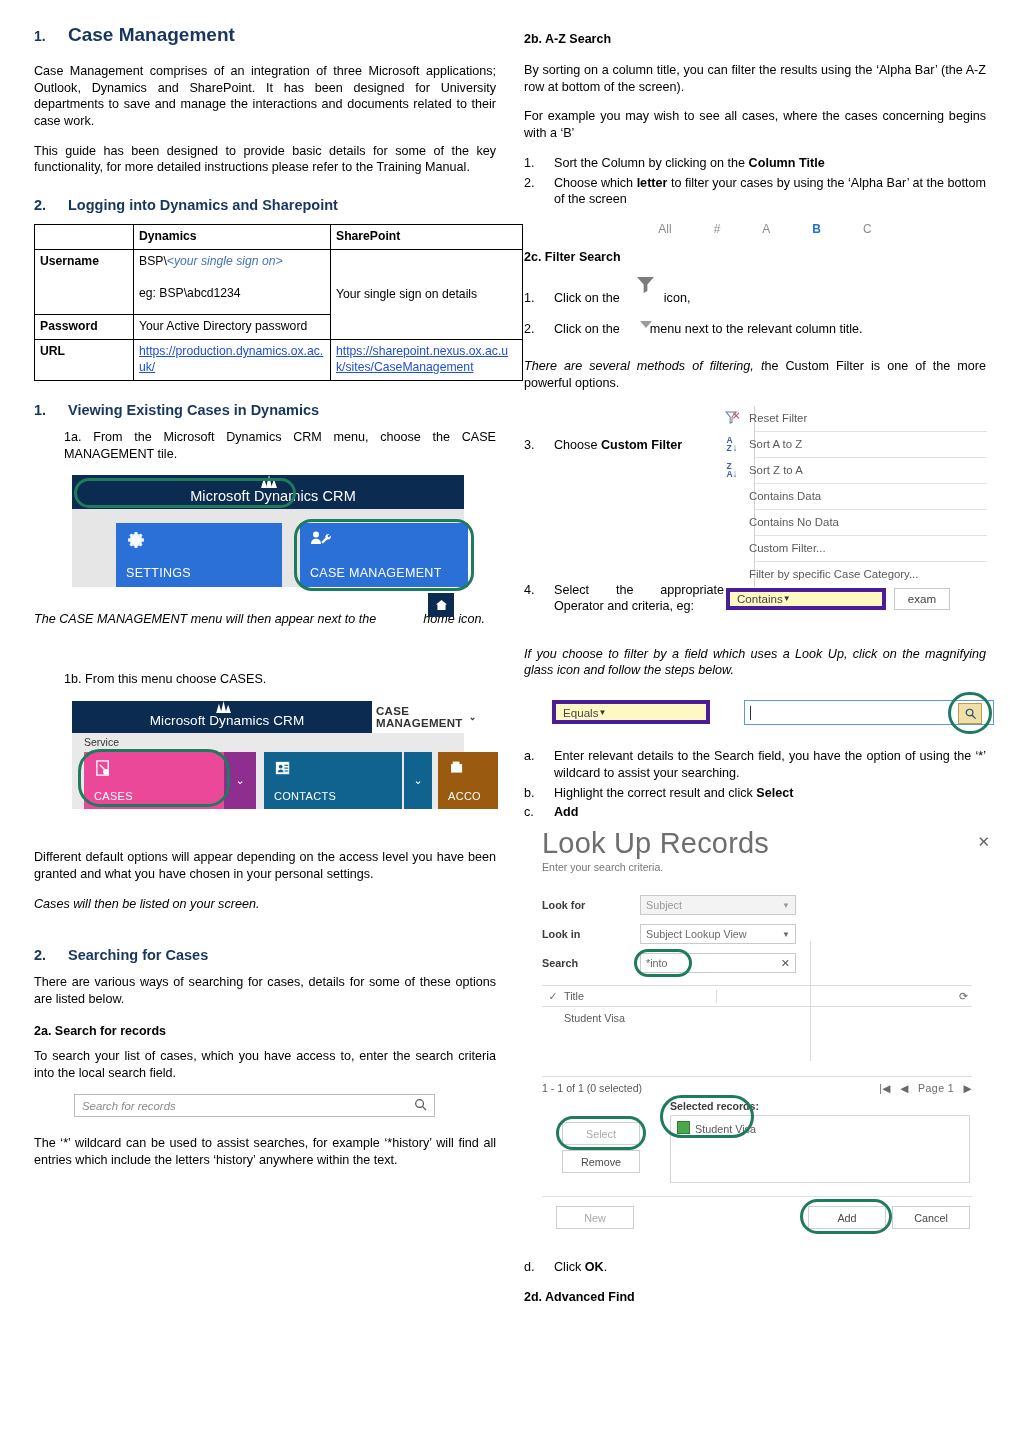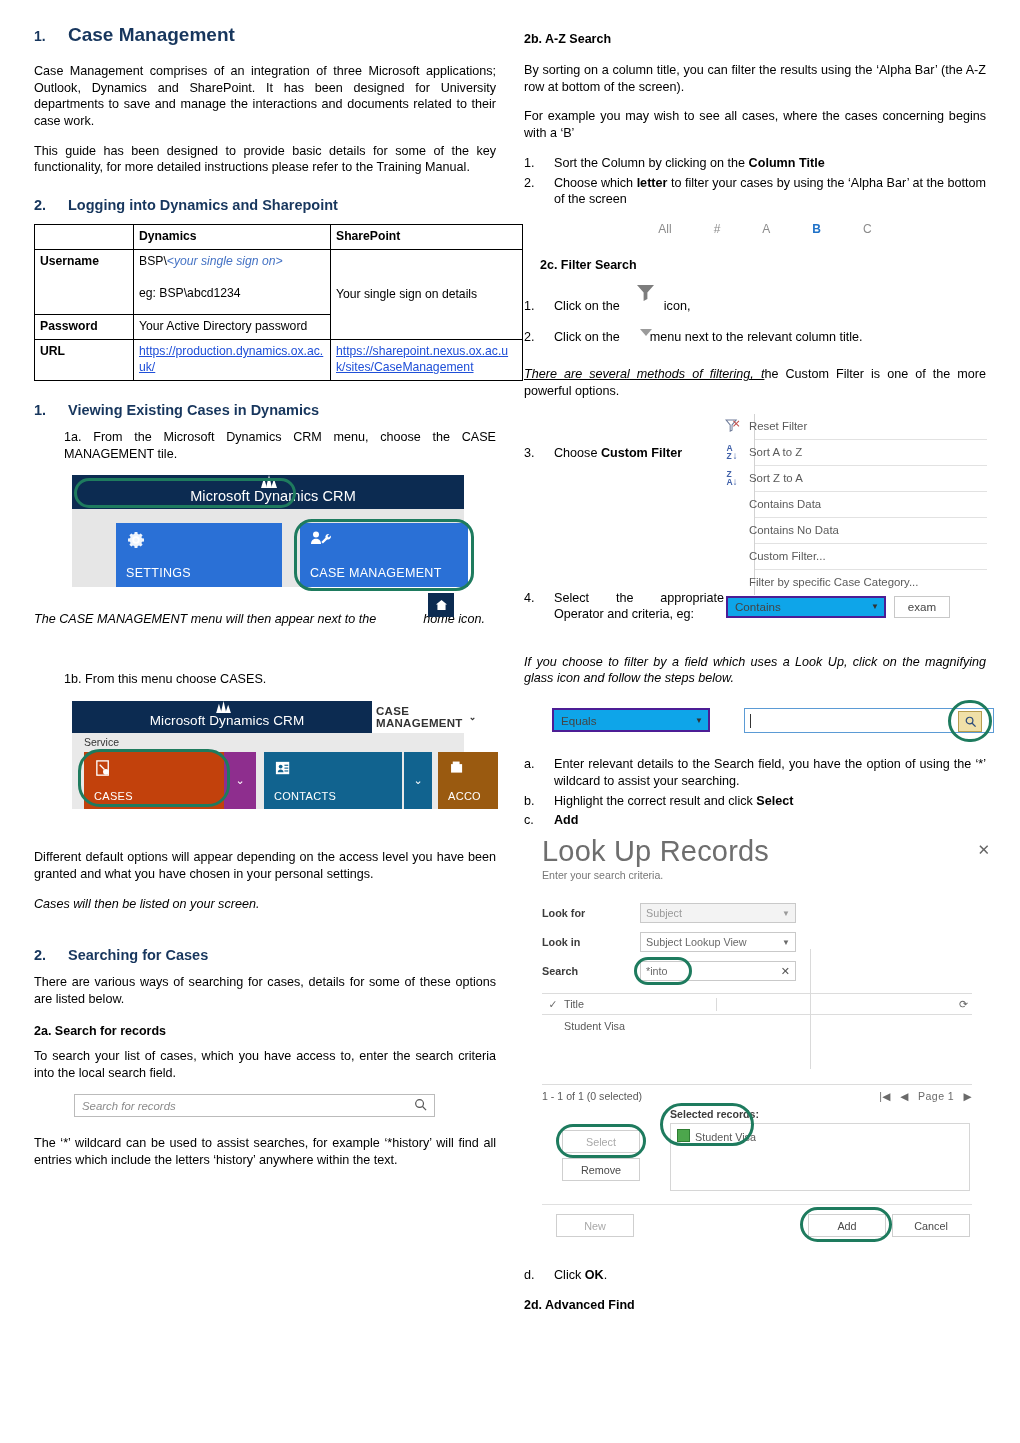--- a/index.html
+++ b/index.html
@@ -82,21 +82,21 @@
     margin-bottom: 3px;
     text-align: justify;
   }
   ol.numlist > li .marker, ol.alphalist > li .marker {
     width: 30px;
     flex: 0 0 30px;
   }
   ol.numlist > li .txt, ol.alphalist > li .txt { flex: 1 1 auto; }
 
   b, strong { font-weight: bold; }
-  .ital { font-style: italic; text-decoration: underline; }
+  .ital { font-style: italic; }
 
   
   table.cred {
     border-collapse: collapse;
     width: 455px;
     font-size: 12.2px;
     margin: 4px 0 6px 0;
     table-layout: fixed;
   }
   table.cred td, table.cred th {
@@ -257,24 +257,23 @@
   .fm-div { border-top: 1px solid #E2E2E2; }
   .fm-label { flex: 1 1 auto; }
 
   .sortico { font-size: 8.5px; line-height: 8px; display:inline-block; text-align:left;}
   .sortico b { display:block; font-weight:700; }
 
   
   .ddown {
     display: inline-flex;
     align-items: center;
-    justify-content: space-between;
-    border: 2px solid #4c1d95;
+    border: 4px solid #4c1d95;
     height: 22px;
-    background: #0ea5e9;
+    background: #fef9c3;
     font-size: 11.6px;
     color: #444;
     padding: 0 5px 0 7px;
     box-sizing: border-box;
   }
   .ddown .ar { font-size: 8px; color: #333; }
   .txtfield {
     border: 1px solid #C8C8C8;
     height: 22px;
     background: #fff;
@@ -489,21 +488,21 @@
                 <path d="M7 1 L13 6 L11.4 6 L11.4 12 L2.6 12 L2.6 6 L1 6 Z" fill="#fff"></path>
               </svg>
         </span>
       </div>
       <div style="position:absolute;left:304px;top:0;height:32px;display:flex;align-items:center;font-size:11.5px;font-weight:bold;letter-spacing:.3px;color:#333;">
         <span>CASE MANAGEMENT</span>
         <span style="margin-left:6px;font-size:9px;">⌄</span>
       </div>
       <div style="position:relative;width:392px;height:76px;background:#E9E9E9;">
         <div class="svc-label">Service</div>
-        <div class="tile" style="left:12px;top:19px;width:144px;height:57px;background:#c2410c;">
+        <div class="tile" style="left:12px;top:19px;width:144px;height:57px;background:#ec4899;">
           <div class="tile-ico">
             <svg width="19" height="19" viewBox="0 0 20 20">
               <rect x="3" y="2" width="12" height="15" fill="none" stroke="#fff" stroke-width="1.4"></rect>
               <path d="M6 6 L11 11" stroke="#fff" stroke-width="1.4"></path>
               <circle cx="12.5" cy="13.5" r="3" fill="#fff"></circle>
             </svg>
           </div>
           <div class="tile-lbl" style="font-size:11px;">CASES</div>
         </div>
         <div style="position:absolute;left:152px;top:19px;width:32px;height:57px;background:#8E2E8E;color:#fff;display:flex;align-items:center;justify-content:center;font-size:11px;">⌄</div>
@@ -577,21 +576,21 @@
     </ol>
 
     <div class="alphabar">
       <span>All</span>
       <span>#</span>
       <span>A</span>
       <span class="sel">B</span>
       <span>C</span>
     </div>
 
-    <h3 class="doc-h3" style="margin-top:22px;padding-left:16px;">2c. Filter Search</h3>
+    <h3 class="doc-h3" style="margin-top:14px;">2c. Filter Search</h3>
 
     <div style="position:relative;height:74px;margin-top:26px;">
       <div class="funnel" style="position:absolute;left:112px;top:-14px;">
         <svg width="19" height="17" viewBox="0 0 20 18">
               <path d="M1 1 L19 1 L12 9 L12 16 L8 18 L8 9 Z" fill="#7D7D7D"></path>
             </svg>
       </div>
       <div style="position:absolute;left:116px;top:25px;">
         <svg width="12" height="8" viewBox="0 0 12 8">
               <polygon points="0,0 12,0 6,7" fill="#9B9B9B"></polygon>

